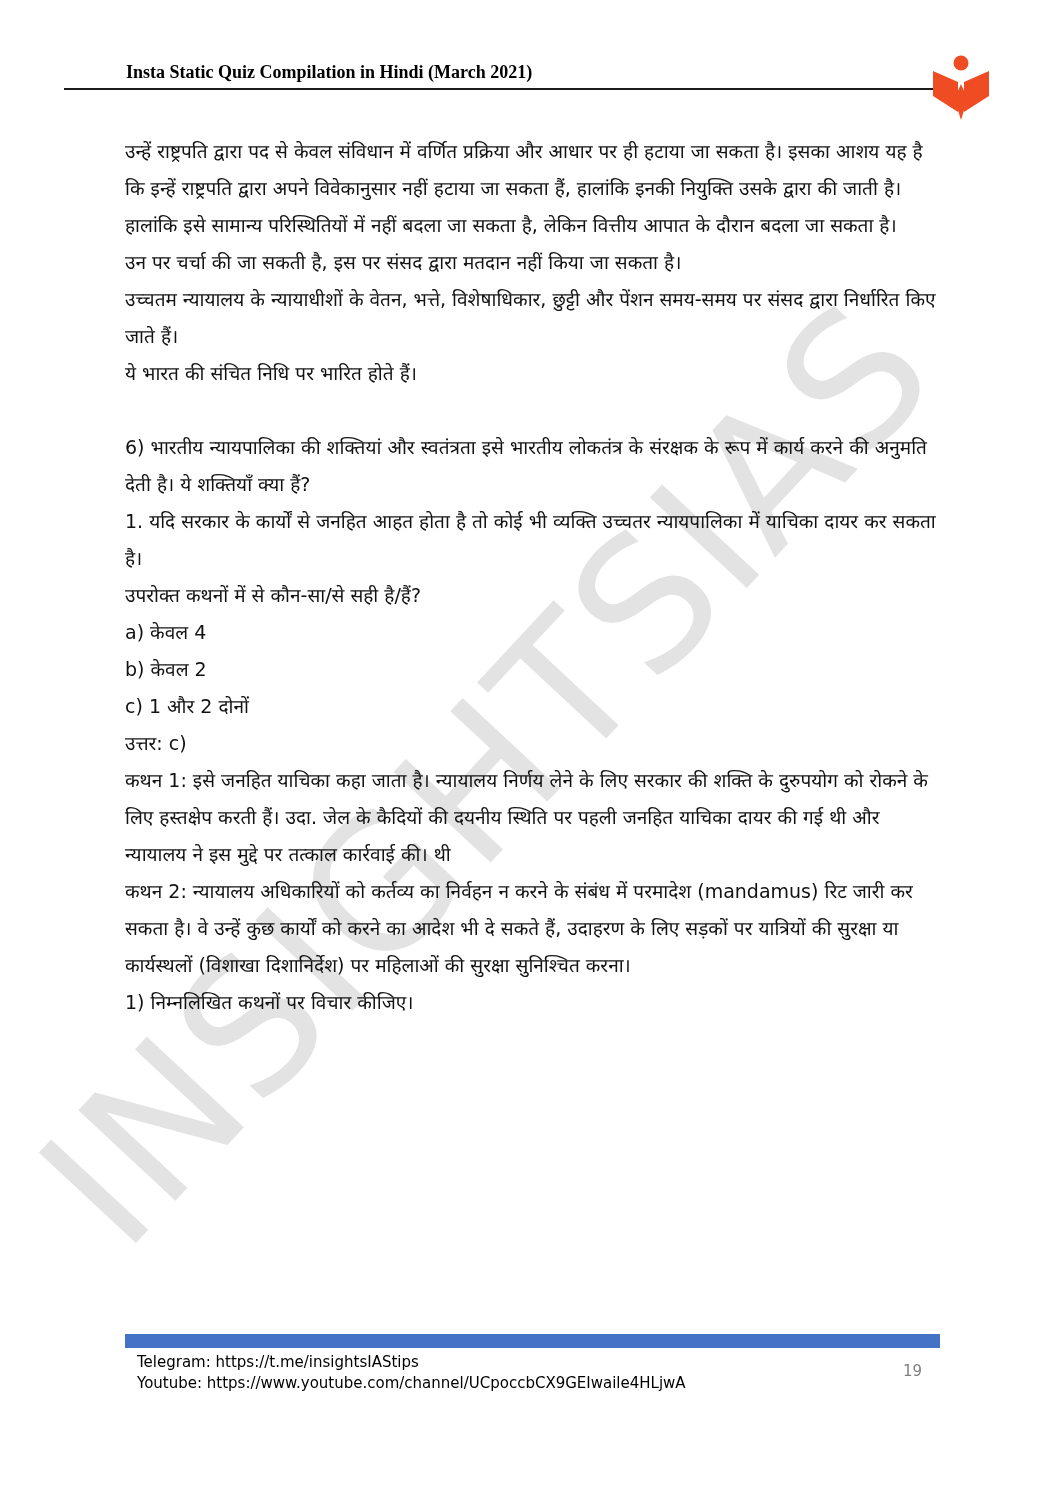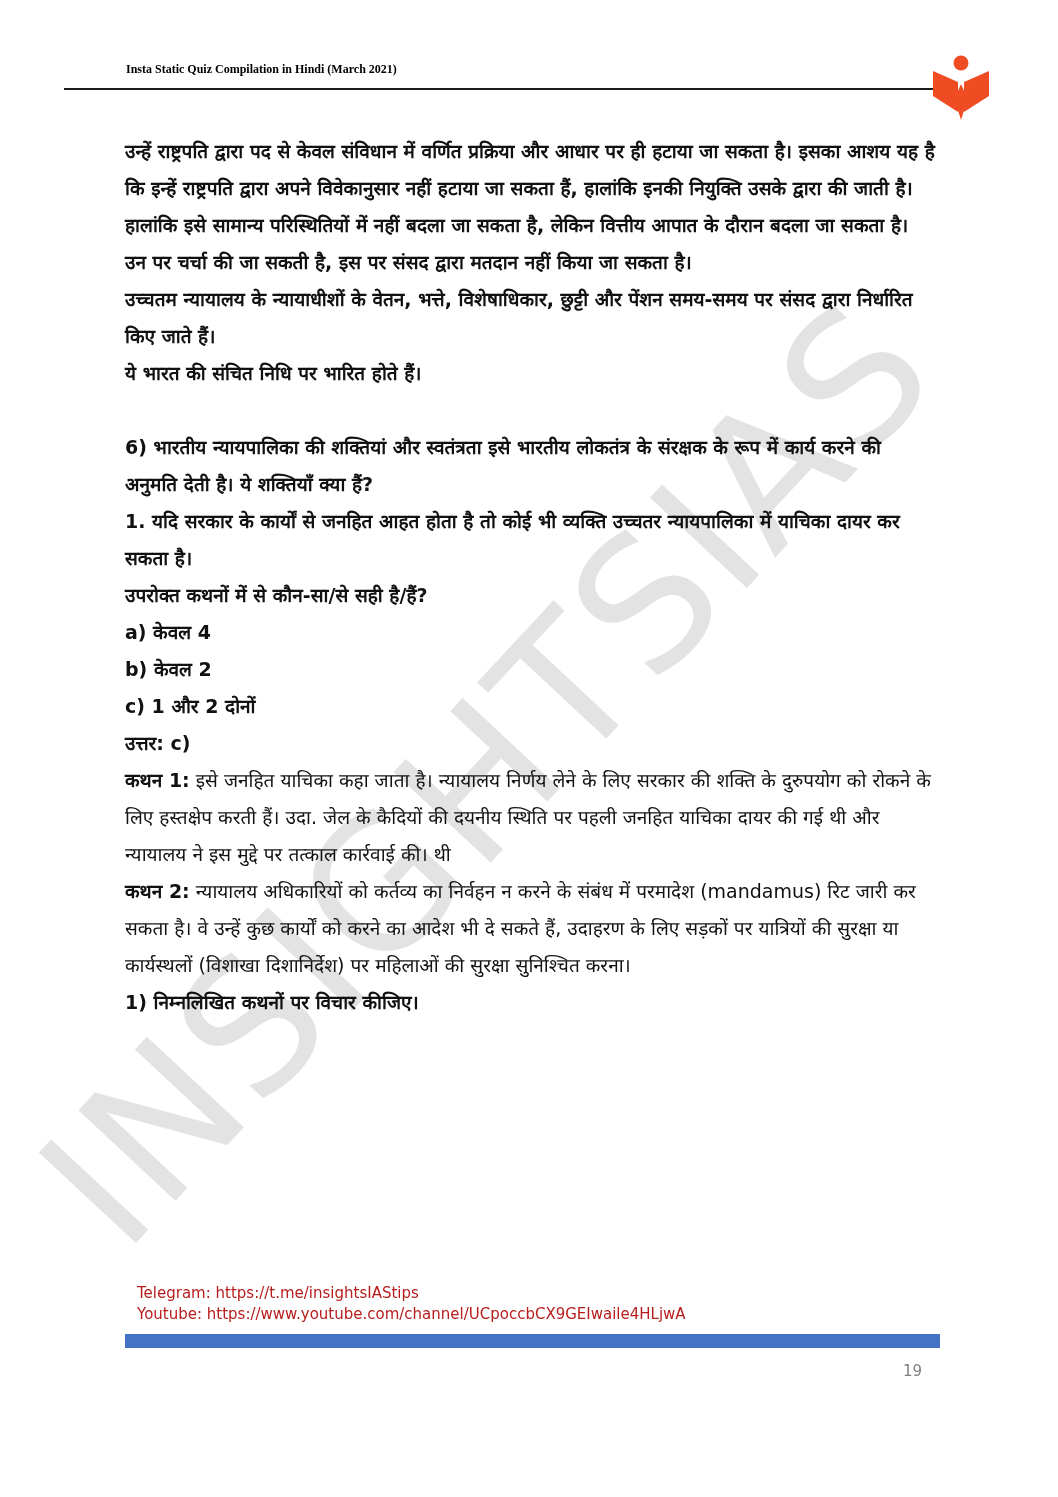--- a/index.html
+++ b/index.html
@@ -25,52 +25,52 @@
     text-align:center;
     white-space:nowrap;
     z-index:0;
     user-select:none;
   }
 
   
   .header-title {
     position:absolute; left:126px; top:62px;
     font-family:"Liberation Serif","DejaVu Serif",serif;
-    font-weight:700; font-size:12px; color:#000000;
+    font-weight:700; font-size:18px; color:#000000;
     z-index:2;
   }
   .header-rule {
     position:absolute; left:64px; top:88px; width:878px;
     border-top:2px solid #1b1b1b; height:0;
     z-index:2;
   }
   .logo { position:absolute; left:930px; top:54px; width:62px; height:68px; z-index:2; }
 
   
   .content {
     position:absolute; left:125px; top:133px; width:812px;
     font-size:19px; line-height:37px;
     z-index:1;
   }
   .content p { margin:0; }
-  .bold { font-weight:700; }
+  .bold { font-weight:400; }
   .q-block { margin-top:37px; }
   .answer-line { margin-top:5px; }
   .explanation { }
   .next-question { margin-top:66px; }
 
   
   .footer-bar {
     position:absolute; left:125px; top:1334px;
     width:815px; height:14px;
     z-index:2;
   }
   .footer-links {
-    position:absolute; left:137px; top:1283px;
-    font-size:15px; line-height:21px; color:#b91c1c;
+    position:absolute; left:137px; top:1352px;
+    font-size:15px; line-height:21px; color:#000000;
     z-index:2;
   }
   .footer-links div { white-space:nowrap; }
   .page-number {
     position:absolute; left:903px; top:1362px;
     font-size:15px; color:#7f7f7f;
     z-index:2;
     text-align:right;
   }
 </style>

